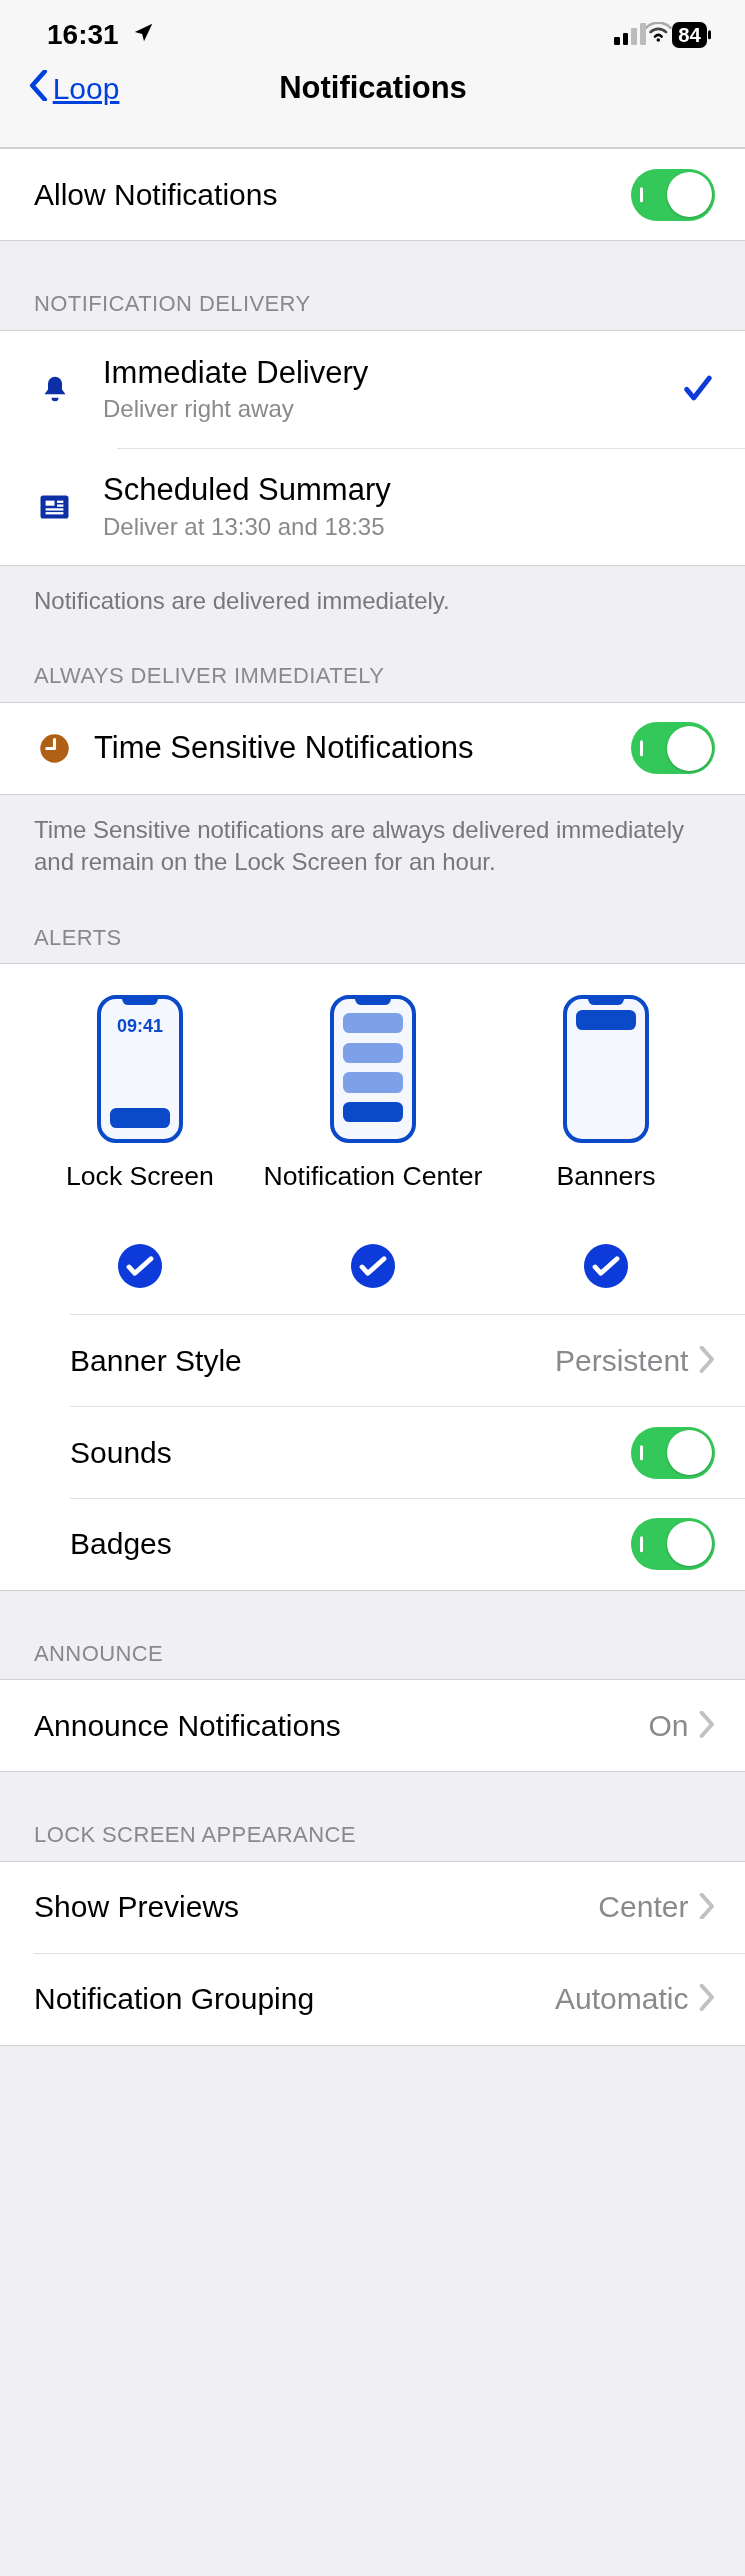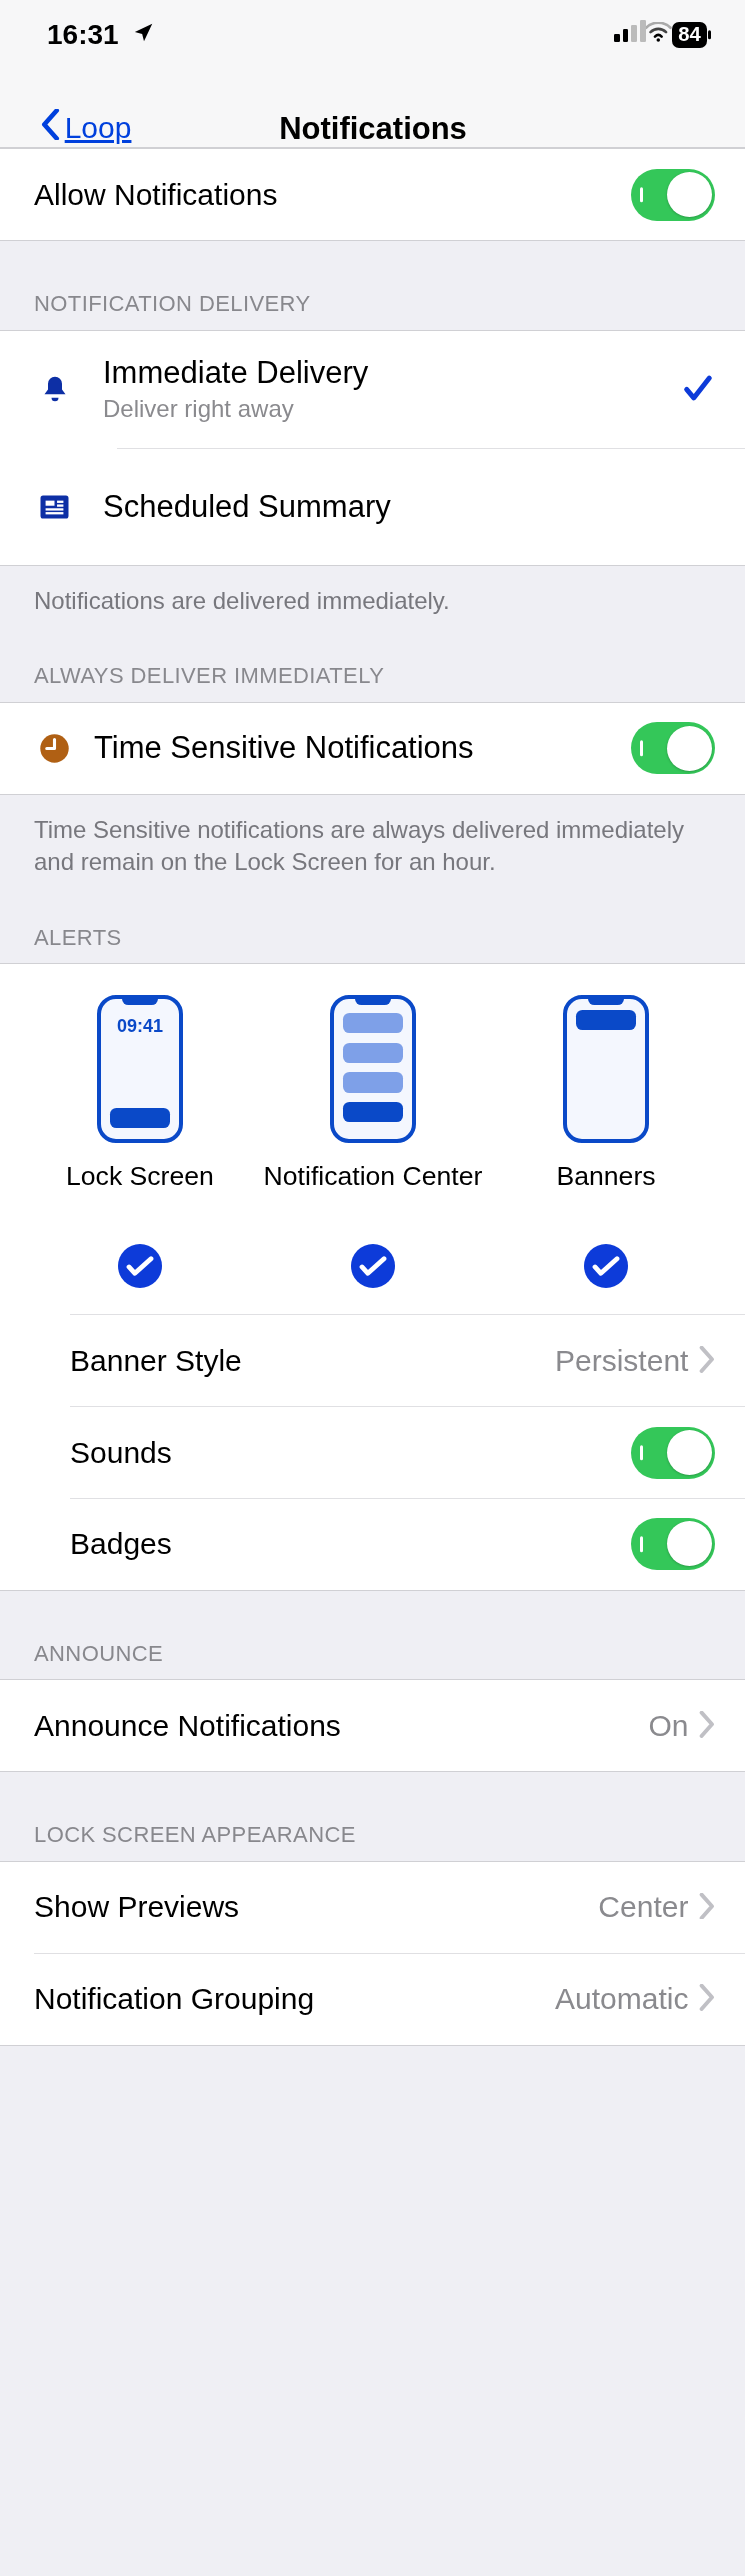--- a/index.html
+++ b/index.html
@@ -17,39 +17,39 @@
     height: 70px;
     display: flex;
     align-items: center;
     justify-content: space-between;
     padding: 0 39px 0 47px;
     background: #f7f7f8;
     font-weight: 600;
     font-size: 28px;
   }
   .status-left { display: flex; align-items: center; gap: 14px; }
-  .status-right { display: flex; align-items: flex-start; }
+  .status-right { display: flex; align-items: center; }
   .sig { width: 31px; height: 20.3px; position: relative; }
   .sig span { position:absolute; bottom:0; width:5.5px; background:#bbb; border-radius:1.2px;}
   .sig .b1{left:0;height:7.8px;background:#000;}
   .sig .b2{left:8.6px;height:12.5px;background:#000;}
   .sig .b3{left:17px;height:17px;}
   .sig .b4{left:26px;height:22px;}
   .wifi { font-size:23.4px; color:#666; }
   .batt { display:inline-flex; align-items:center; font-size:20.3px; font-weight:700; background:#000; color:#fff; border-radius:7px; padding:1.6px 6.3px; position:relative;}
   .batt::after{content:"";position:absolute;right:-3.9px;top:50%;transform:translateY(-50%);width:3.1px;height:9.4px;background:#000;border-radius:1.6px;}
 
   
   .nav {
     height: 78px;
     background: #f7f7f8;
     position: relative;
     display: flex;
-    align-items: flex-end;
-    padding: 0 41px;
+    align-items: flex-start;
+    padding: 0 29px;
     border-bottom: 0.8px solid #d0d0d4;
   }
   .nav-back {
     display: flex; align-items: center; gap: 4.7px;
     color: #0040dd; font-size: 30px;
   }
   .nav-back-label { text-decoration: underline; }
   .nav-title {
     position: absolute; left: 50%; transform: translateX(-50%);
     font-size: 31px; font-weight: 600;
@@ -201,20 +201,21 @@
           <rect x="1" y="2" width="22" height="18" rx="2"></rect>
           <rect x="5" y="6" width="7" height="4" fill="#fff"></rect>
           <rect x="5" y="12" width="14" height="1.8" fill="#fff"></rect>
           <rect x="5" y="15" width="14" height="1.8" fill="#fff"></rect>
           <rect x="14" y="6" width="5" height="1.8" fill="#fff"></rect>
           <rect x="14" y="9" width="5" height="1.8" fill="#fff"></rect>
         </svg>
     </div>
     <div class="row-stack">
       <div class="title">Scheduled Summary</div>
+      <div class="row-sub">Deliver at 13:30 and 18:35</div>
     </div>
   </div>
 </div>
 <div class="group-footer">Notifications are delivered immediately.</div>
 
 <div class="group-header tight">ALWAYS DELIVER IMMEDIATELY</div>
 <div class="section">
   <div class="row">
     <div class="row-icon" style="margin-right:19px;">
       <svg width="31" height="31" viewBox="0 0 24 24">

